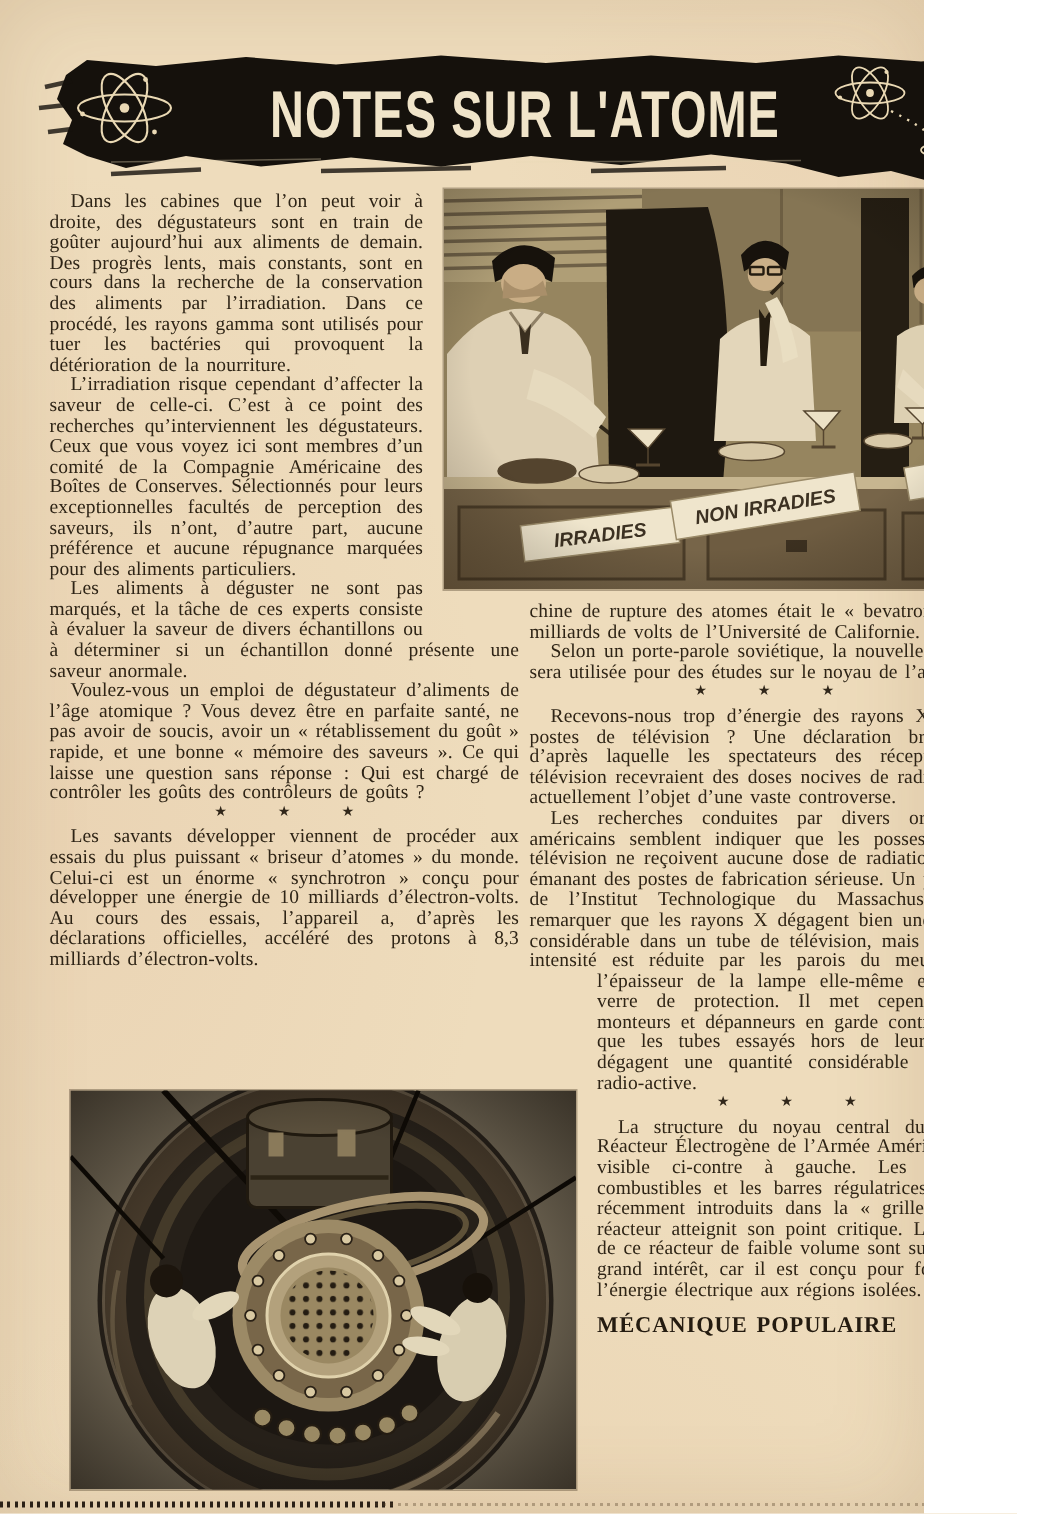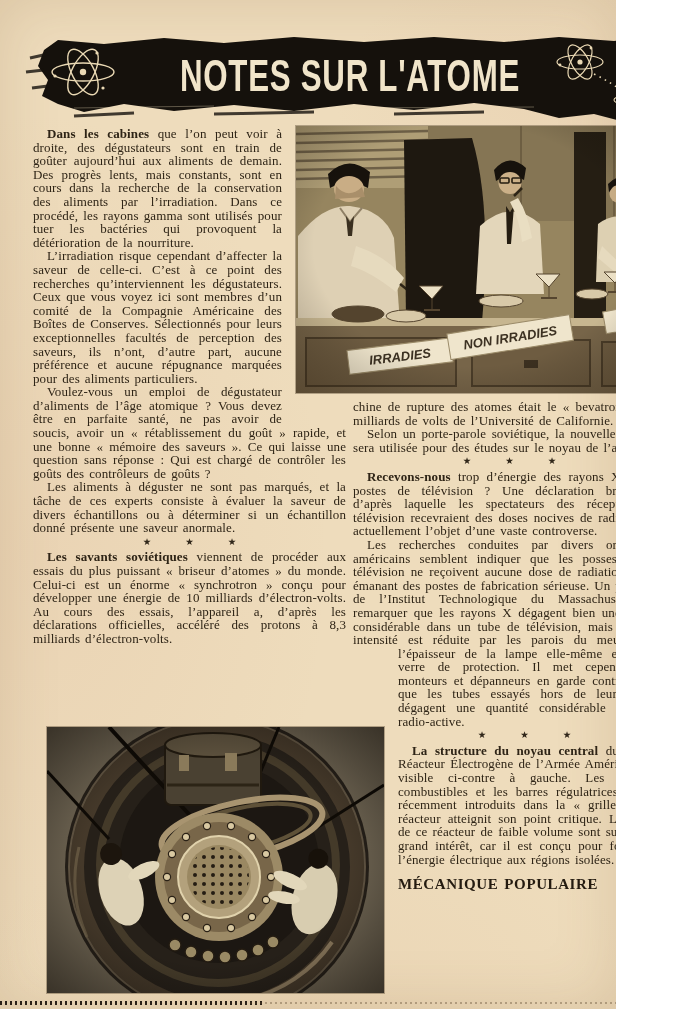--- a/index.html
+++ b/index.html
@@ -12,21 +12,21 @@
       #eedcbc;
     box-shadow:inset 0 0 60px rgba(125,90,50,0.18);
     font-family:"Liberation Serif", serif;
     color:#2e2416;
   }
   .banner-svg{position:absolute;left:14px;top:28px;}
   .cols{position:absolute;left:33px;top:127px;width:633px;display:flex;gap:7px;}
   .col{width:313px;font-size:13px;line-height:13.6px;text-align:justify;word-spacing:1.6px;letter-spacing:0.1px;}
   .col p{margin:0;text-indent:14px;}
   .col p.noindent{text-indent:0;}
-  .lead{font-weight:bold;}
+  .lead{font-weight:normal;}
   .sep{text-align:center;text-indent:0 !important;font-size:9.5px;letter-spacing:15px;padding-left:15px;line-height:13.6px;margin:1px 0 1px 0 !important;color:#31271a;}
   .spacer-tr{float:right;width:64px;height:288px;}
   .spacer-bl{float:left;width:45px;height:266px;}
   .photo-gap{height:273px;}
   .footer-mark{
     text-align:left;font-weight:bold;font-size:15px;letter-spacing:0.6px;
     margin-top:12px !important;text-indent:0 !important;color:#241b10;
   }
   .photo{position:absolute;line-height:0;}
   .photo1{left:296px;top:126px;}
@@ -98,24 +98,24 @@
 
     <text x="336" y="63" text-anchor="middle" font-family="Liberation Sans, sans-serif" font-weight="bold" font-size="44" fill="#f0e4c9" letter-spacing="1" textLength="340" lengthAdjust="spacingAndGlyphs">NOTES SUR L'ATOME</text>
   </svg>
 
   <div class="cols">
 
     <div class="col">
       <div class="spacer-tr"></div>
       <p><span class="lead">Dans les cabines</span><span> que l’on peut voir à droite, des dégustateurs sont en train de goûter aujourd’hui aux aliments de demain. Des progrès lents, mais constants, sont en cours dans la recherche de la conservation des aliments par l’irradiation. Dans ce procédé, les rayons gamma sont utilisés pour tuer les bactéries qui provoquent la détérioration de la nourriture.</span></p>
       <p>L’irradiation risque cependant d’affecter la saveur de celle-ci. C’est à ce point des recherches qu’interviennent les dégustateurs. Ceux que vous voyez ici sont membres d’un comité de la Compagnie Américaine des Boîtes de Conserves. Sélectionnés pour leurs exceptionnelles facultés de perception des saveurs, ils n’ont, d’autre part, aucune préférence et aucune répugnance marquées pour des aliments particuliers.</p>
+      <p>Les aliments à déguster ne sont pas marqués, et la tâche de ces experts consiste à évaluer la saveur de divers échantillons ou à déterminer si un échantillon donné présente une saveur anormale.</p>
       <p>Voulez-vous un emploi de dégustateur d’aliments de l’âge atomique ? Vous devez être en parfaite santé, ne pas avoir de soucis, avoir un « rétablissement du goût » rapide, et une bonne « mémoire des saveurs ». Ce qui laisse une question sans réponse : Qui est chargé de contrôler les goûts des contrôleurs de goûts ?</p>
-      <p>Les aliments à déguster ne sont pas marqués, et la tâche de ces experts consiste à évaluer la saveur de divers échantillons ou à déterminer si un échantillon donné présente une saveur anormale.</p>
       <p class="sep">★ ★ ★</p>
-      <p><span class="lead">Les savants soviétiques</span><span> viennent de procéder aux essais du plus puissant « briseur d’atomes » du monde. Celui-ci est un énorme « synchrotron » conçu pour développer une énergie de 10 milliards d’électron-volts. Au cours des essais, l’appareil a, d’après les déclarations officielles, accéléré des protons à 8,3 milliards d’électron-volts.</span></p>
+      <p><span class="lead">Les savants développer</span><span> viennent de procéder aux essais du plus puissant « briseur d’atomes » du monde. Celui-ci est un énorme « synchrotron » conçu pour développer une énergie de 10 milliards d’électron-volts. Au cours des essais, l’appareil a, d’après les déclarations officielles, accéléré des protons à 8,3 milliards d’électron-volts.</span></p>
     </div>
 
     <div class="col">
       <div class="photo-gap"></div>
       <p class="noindent">chine de rupture des atomes était le « bevatron » de 7 milliards de volts de l’Université de Californie.</p>
       <p>Selon un porte-parole soviétique, la nouvelle machine sera utilisée pour des études sur le noyau de l’atome.</p>
       <p class="sep">★ ★ ★</p>
       <p><span class="lead">Recevons-nous</span><span> trop d’énergie des rayons X de nos postes de télévision ? Une déclaration britannique d’après laquelle les spectateurs des récepteurs de télévision recevraient des doses nocives de radiation est actuellement l’objet d’une vaste controverse.</span></p>
       <p><span>Les recherches conduites par divers organismes américains semblent indiquer que les possesseurs de télévision ne reçoivent aucune dose de radiation nocive émanant des postes de fabrication sérieuse. Un physicien de l’Institut Technologique du Massachusetts fait remarquer que les rayons X dégagent bien une énergie considérable dans un tube de télévision, mais que leur intensité est réduite par les parois du meuble, par l’épaisseur de la lampe elle-</span><span class="spacer-bl"></span><span>même et par le verre de protection. Il met cependant les monteurs et dépanneurs en garde contre le fait que les tubes essayés hors de leur meuble dégagent une quantité considérable d’énergie radio-active.</span></p>
       <p class="sep">★ ★ ★</p>

